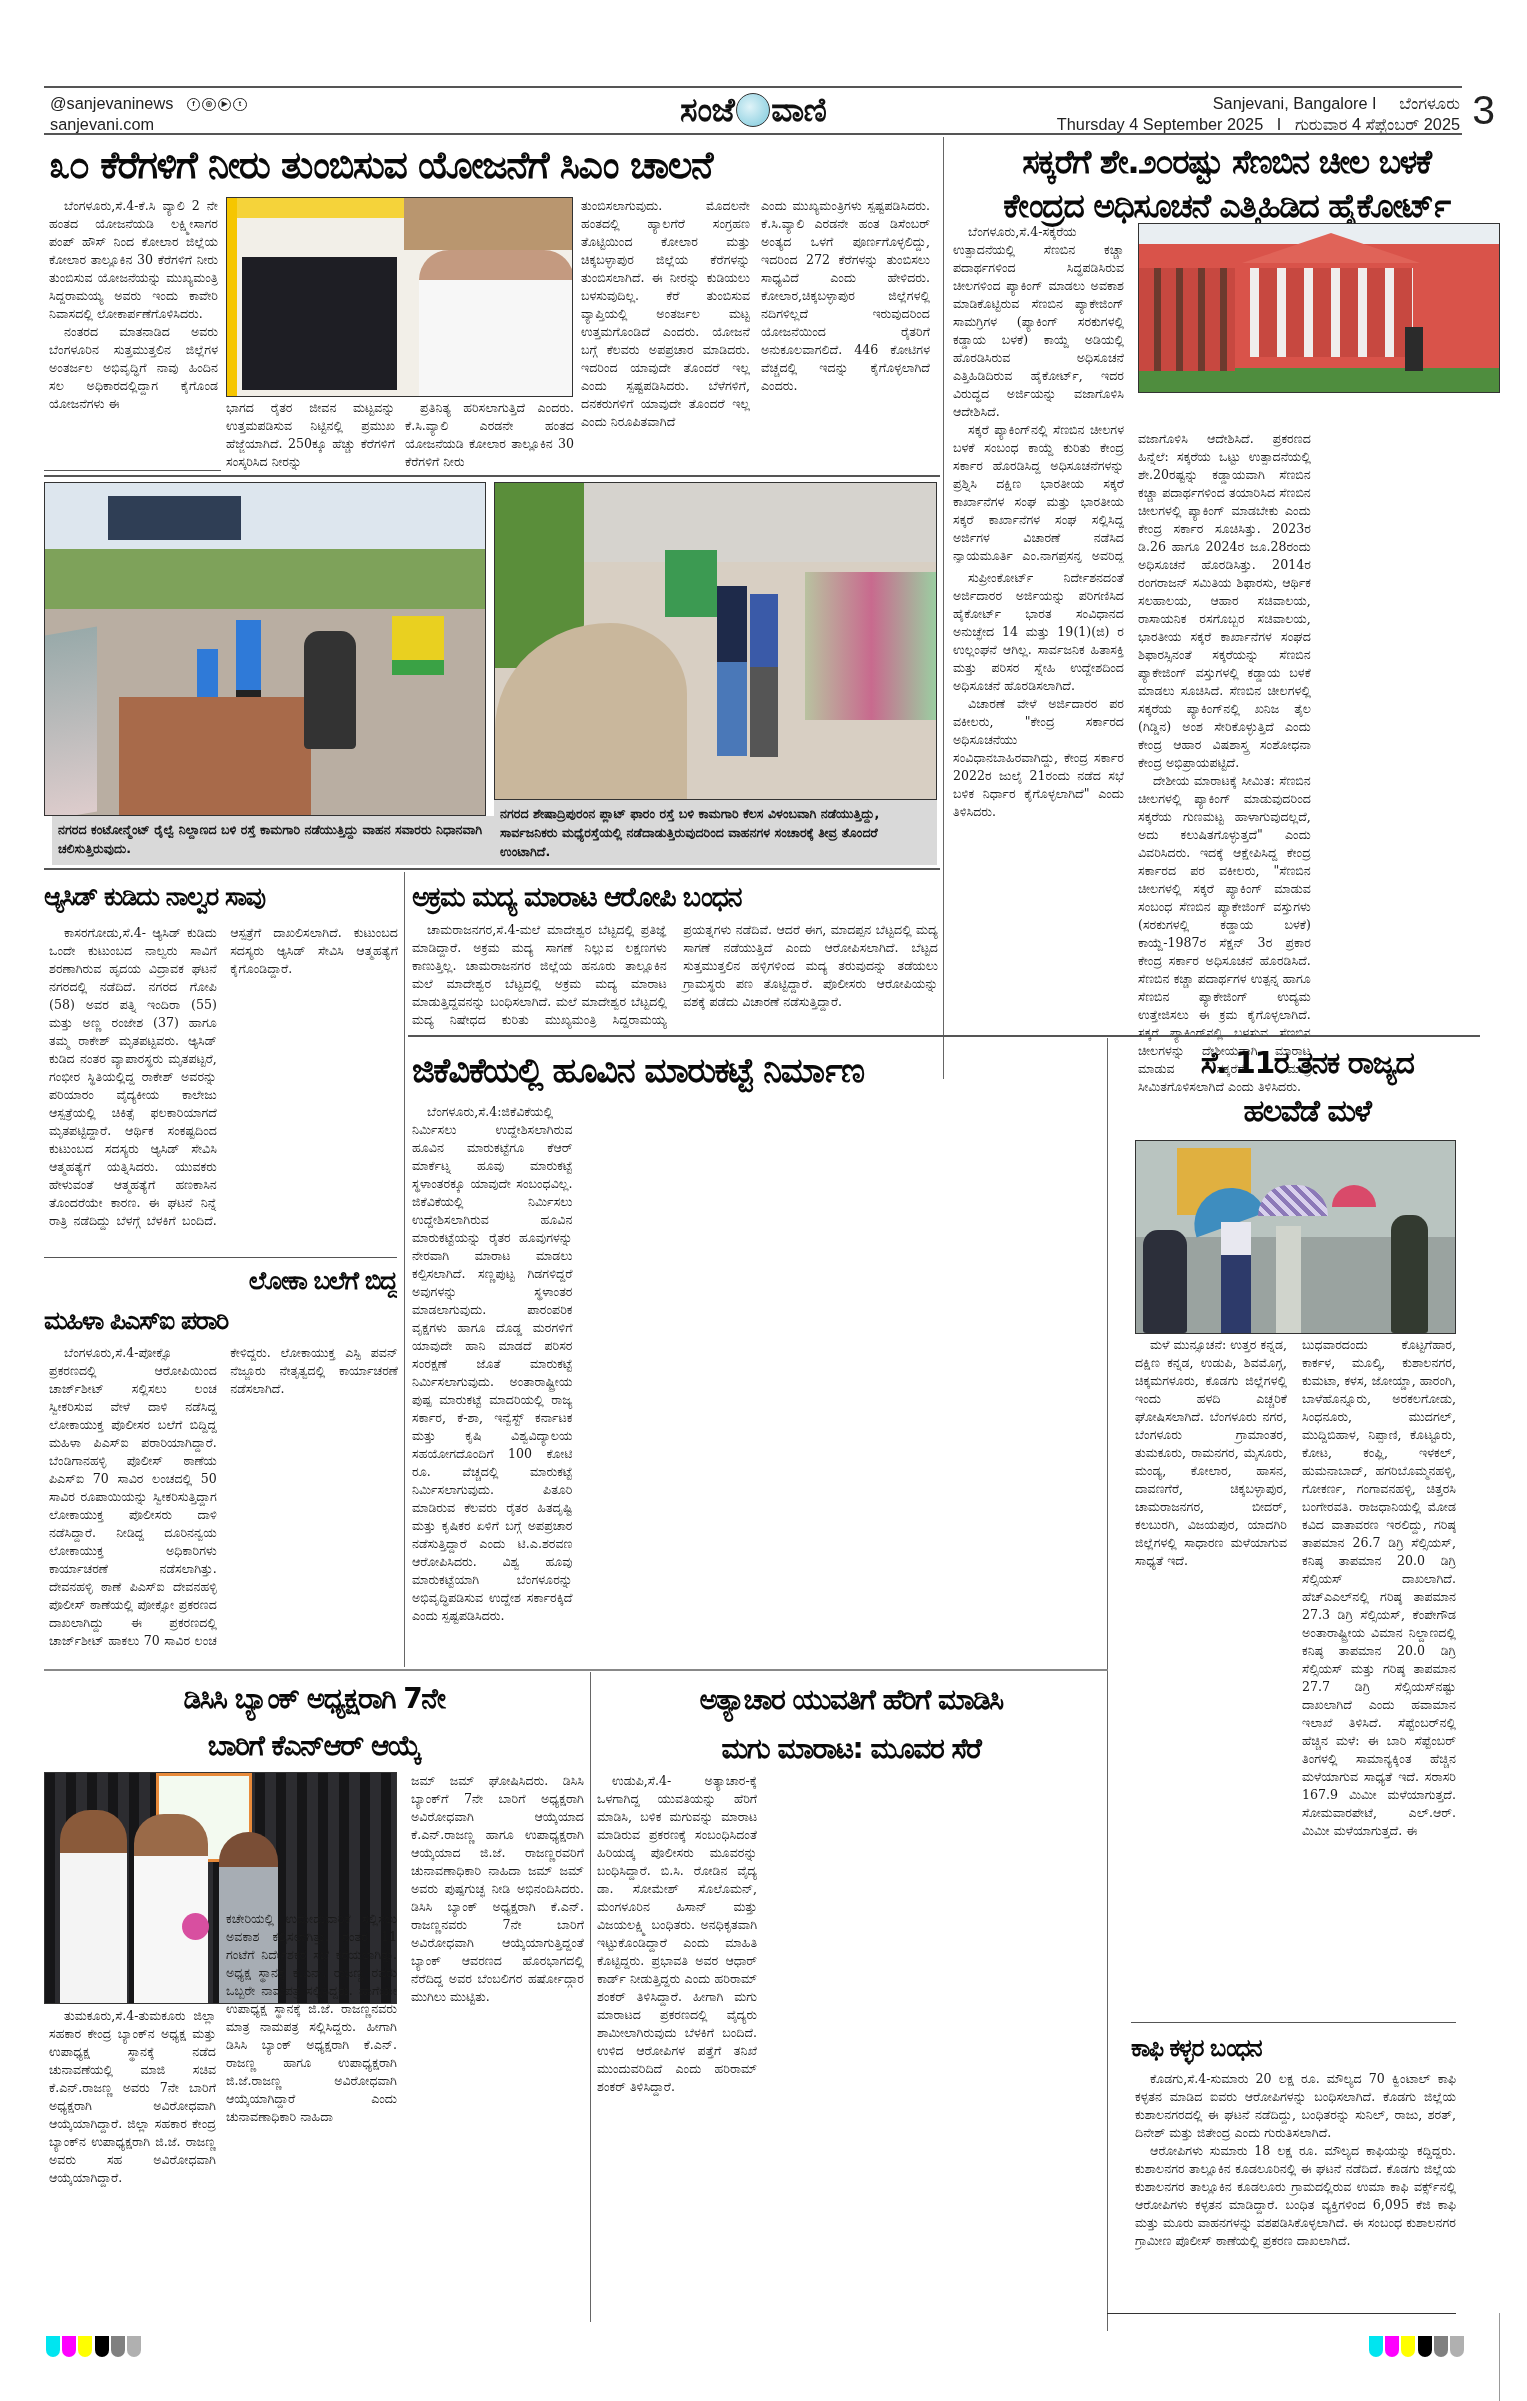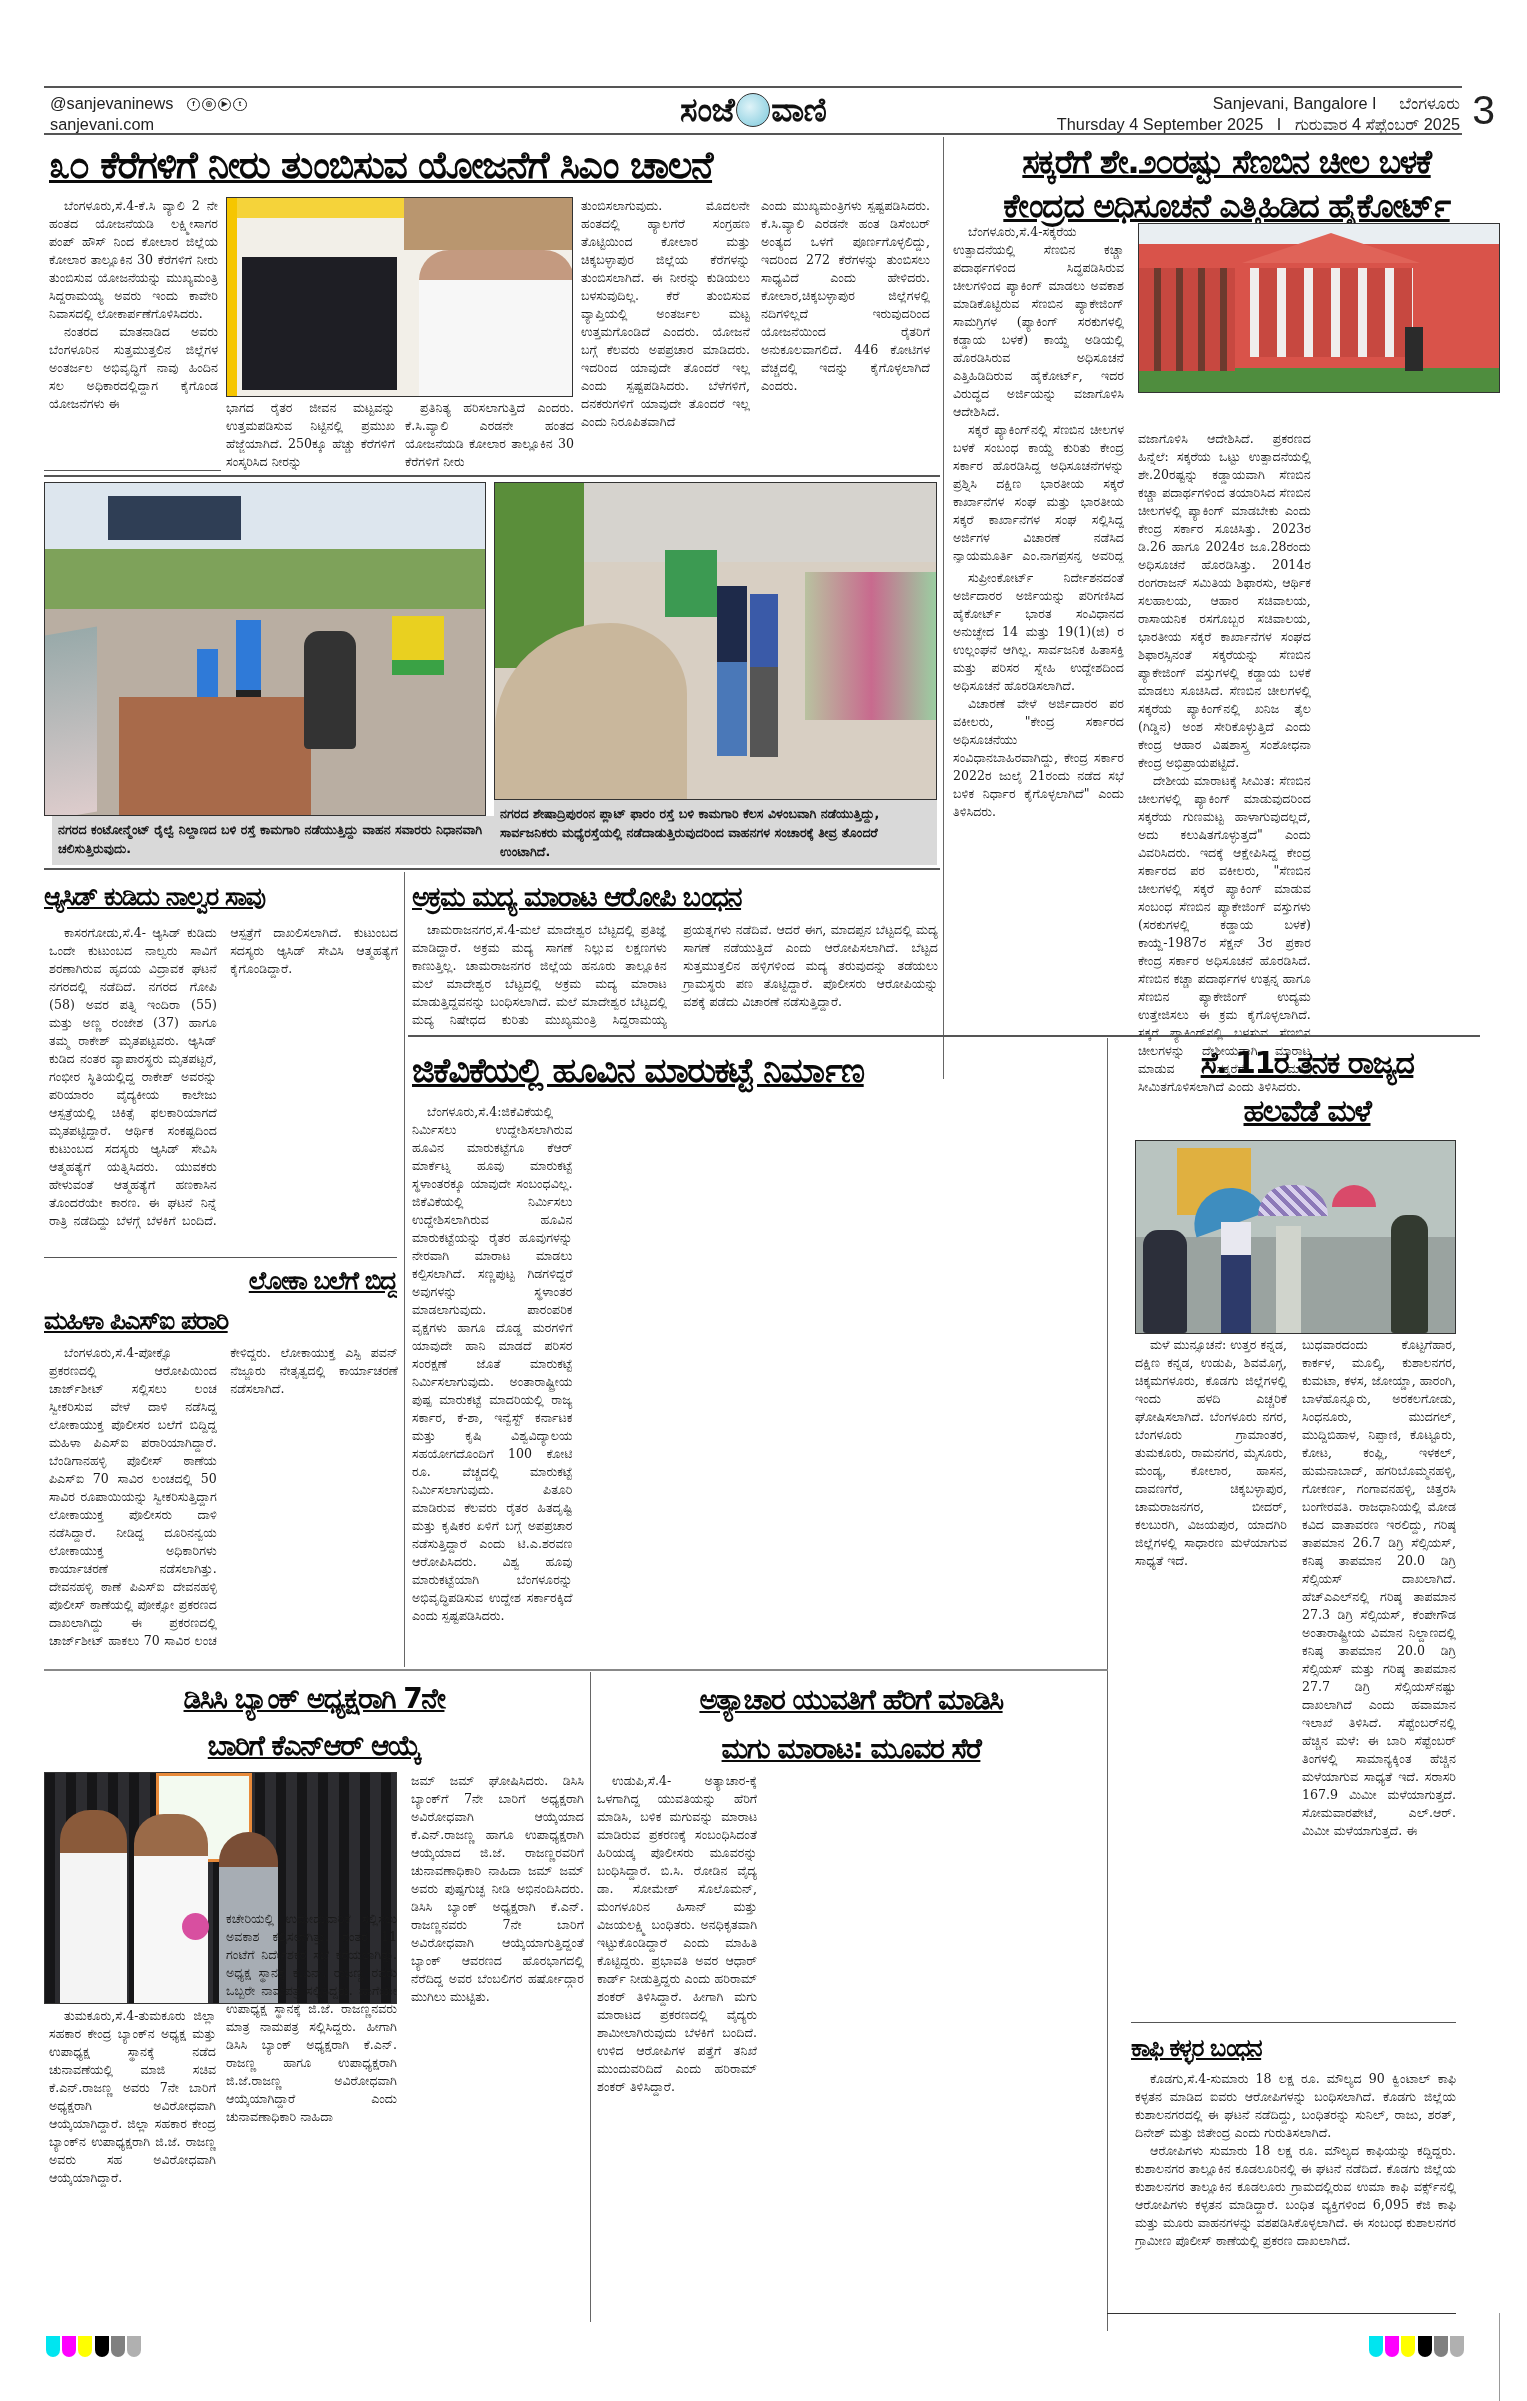--- a/index.html
+++ b/index.html
@@ -8,21 +8,21 @@
   .abs { position: absolute; }
   .rule { position: absolute; background: #555; }
   .vrule { position: absolute; background: #666; width: 1.5px; }
   .masthead-left { left: 50px; top: 93px; font-family: "Liberation Sans", sans-serif; font-size: 16.3px; line-height: 21.4px; color: #222; }
   .social-icons { display: inline-flex; gap: 2.2px; margin-left: 9px; vertical-align: middle; }
   .social-icons span { display: inline-block; width: 13.3px; height: 13.3px; border: 1.5px solid #222; border-radius: 50%; font-size: 7.4px; line-height: 10.3px; text-align: center; font-weight: bold; }
   .logo { left: 680px; top: 90px; font-family: "DejaVu Sans", sans-serif; font-weight: bold; font-size: 33px; color: #111; letter-spacing: -0.7px; display: flex; align-items: center; }
   .logo .orb { width: 34px; height: 34px; border-radius: 50%; background: radial-gradient(circle at 40% 40%, #dff3f8, #7cc9dc); border: 1.5px solid #333; margin: 0 1.5px; display: inline-block; }
   .masthead-right { right: 68px; top: 93px; font-family: "Liberation Sans", sans-serif; font-size: 16.3px; line-height: 21.4px; text-align: right; color: #222; }
   .page-num { right: 33px; top: 87px; font-family: "Liberation Sans", sans-serif; font-size: 41px; font-weight: 300; color: #222; }
-  .headline { position: absolute; font-family: "DejaVu Sans", sans-serif; font-weight: bold; color: #0a0a0a; letter-spacing: -1.5px; white-space: nowrap; overflow: hidden; text-decoration: underline; }
+  .headline { position: absolute; font-family: "DejaVu Sans", sans-serif; font-weight: bold; color: #0a0a0a; letter-spacing: -1.5px; white-space: nowrap; overflow: hidden; }
   .body-text { position: absolute; font-family: "DejaVu Serif", serif; font-size: 12.6px; line-height: 18px; text-align: justify; color: #1a1a1a; overflow: hidden; }
   .body-text p { text-indent: 1.2em; }
   .cols2 { column-count: 2; column-gap: 16.3px; }
   .cols3 { column-count: 3; column-gap: 16.3px; }
   .cols4 { column-count: 4; column-gap: 16.3px; }
   .photo { position: absolute; overflow: hidden; border: 0.7px solid #333; }
   .caption { position: absolute; background: #d9d9d9; font-family: "DejaVu Sans", sans-serif; font-weight: bold; font-size: 15px; line-height: 25px; padding: 4.4px 6px; color: #111; }
   .regmarks { position: absolute; display: flex; gap: 2.2px; }
   .regmarks span { width: 14px; height: 21px; border-radius: 0 0 7.4px 7.4px; display: inline-block; }
 </style>
@@ -203,21 +203,21 @@
 <div class="body-text" style="left:1135px; top:1336px; width:152px; height:650px;">
   <p>ಮಳೆ ಮುನ್ಸೂಚನೆ: ಉತ್ತರ ಕನ್ನಡ, ದಕ್ಷಿಣ ಕನ್ನಡ, ಉಡುಪಿ, ಶಿವಮೊಗ್ಗ, ಚಿಕ್ಕಮಗಳೂರು, ಕೊಡಗು ಜಿಲ್ಲೆಗಳಲ್ಲಿ ಇಂದು ಹಳದಿ ಎಚ್ಚರಿಕೆ ಘೋಷಿಸಲಾಗಿದೆ. ಬೆಂಗಳೂರು ನಗರ, ಬೆಂಗಳೂರು ಗ್ರಾಮಾಂತರ, ತುಮಕೂರು, ರಾಮನಗರ, ಮೈಸೂರು, ಮಂಡ್ಯ, ಕೋಲಾರ, ಹಾಸನ, ದಾವಣಗೆರೆ, ಚಿಕ್ಕಬಳ್ಳಾಪುರ, ಚಾಮರಾಜನಗರ, ಬೀದರ್, ಕಲಬುರಗಿ, ವಿಜಯಪುರ, ಯಾದಗಿರಿ ಜಿಲ್ಲೆಗಳಲ್ಲಿ ಸಾಧಾರಣ ಮಳೆಯಾಗುವ ಸಾಧ್ಯತೆ ಇದೆ.</p>
 </div>
 <div class="body-text" style="left:1302px; top:1336px; width:154px; height:650px;">
   <p style="text-indent:0">ಬುಧವಾರದಂದು ಕೊಟ್ಟಗೆಹಾರ, ಕಾರ್ಕಳ, ಮೂಲ್ಕಿ, ಕುಶಾಲನಗರ, ಕುಮಟಾ, ಕಳಸ, ಜೋಯ್ಡಾ, ಹಾರಂಗಿ, ಬಾಳೆಹೊನ್ನೂರು, ಅರಕಲಗೋಡು, ಸಿಂಧನೂರು, ಮುದಗಲ್, ಮುದ್ದಿಬಿಹಾಳ, ನಿಪ್ಪಾಣಿ, ಕೊಟ್ಟೂರು, ಕೋಟ, ಕಂಪ್ಲಿ, ಇಳಕಲ್, ಹುಮನಾಬಾದ್, ಹಗರಿಬೊಮ್ಮನಹಳ್ಳಿ, ಗೋಕರ್ಣ, ಗಂಗಾವನಹಳ್ಳಿ, ಚಿತ್ತರಸಿ ಬಂಗೇರವತಿ. ರಾಜಧಾನಿಯಲ್ಲಿ ಮೋಡ ಕವಿದ ವಾತಾವರಣ ಇರಲಿದ್ದು, ಗರಿಷ್ಠ ತಾಪಮಾನ 26.7 ಡಿಗ್ರಿ ಸೆಲ್ಸಿಯಸ್, ಕನಿಷ್ಠ ತಾಪಮಾನ 20.0 ಡಿಗ್ರಿ ಸೆಲ್ಸಿಯಸ್ ದಾಖಲಾಗಿದೆ. ಹೆಚ್‌ಎಎಲ್‌ನಲ್ಲಿ ಗರಿಷ್ಠ ತಾಪಮಾನ 27.3 ಡಿಗ್ರಿ ಸೆಲ್ಸಿಯಸ್, ಕೆಂಪೇಗೌಡ ಅಂತಾರಾಷ್ಟ್ರೀಯ ವಿಮಾನ ನಿಲ್ದಾಣದಲ್ಲಿ ಕನಿಷ್ಠ ತಾಪಮಾನ 20.0 ಡಿಗ್ರಿ ಸೆಲ್ಸಿಯಸ್ ಮತ್ತು ಗರಿಷ್ಠ ತಾಪಮಾನ 27.7 ಡಿಗ್ರಿ ಸೆಲ್ಸಿಯಸ್‌ನಷ್ಟು ದಾಖಲಾಗಿದೆ ಎಂದು ಹವಾಮಾನ ಇಲಾಖೆ ತಿಳಿಸಿದೆ. ಸೆಪ್ಟೆಂಬರ್‌ನಲ್ಲಿ ಹೆಚ್ಚಿನ ಮಳೆ: ಈ ಬಾರಿ ಸೆಪ್ಟೆಂಬರ್ ತಿಂಗಳಲ್ಲಿ ಸಾಮಾನ್ಯಕ್ಕಿಂತ ಹೆಚ್ಚಿನ ಮಳೆಯಾಗುವ ಸಾಧ್ಯತೆ ಇದೆ. ಸರಾಸರಿ 167.9 ಮಿಮೀ ಮಳೆಯಾಗುತ್ತದೆ. ಸೋಮವಾರಪೇಟೆ, ಎಲ್.ಆರ್. ಮಿಮೀ ಮಳೆಯಾಗುತ್ತದೆ. ಈ</p>
 </div>
 <div class="rule" style="left:1131px; top:2022px; width:325px; height:0.7px;"></div>
 
 <div class="headline" style="left:1131px; top:2028px; width:325px; height:40px; font-size:24px; line-height:40px;">ಕಾಫಿ ಕಳ್ಳರ ಬಂಧನ</div>
 <div class="body-text" style="left:1135px; top:2070px; width:321px; height:239px;">
-  <p>ಕೊಡಗು,ಸೆ.4-ಸುಮಾರು 18 ಲಕ್ಷ ರೂ. ಮೌಲ್ಯದ 90 ಕ್ವಿಂಟಾಲ್ ಕಾಫಿ ಕಳ್ಳತನ ಮಾಡಿದ ಐವರು ಆರೋಪಿಗಳನ್ನು ಬಂಧಿಸಲಾಗಿದೆ. ಕೊಡಗು ಜಿಲ್ಲೆಯ ಕುಶಾಲನಗರದಲ್ಲಿ ಈ ಘಟನೆ ನಡೆದಿದ್ದು, ಬಂಧಿತರನ್ನು ಸುನಿಲ್, ರಾಜು, ಶರತ್, ದಿನೇಶ್ ಮತ್ತು ಜಿತೇಂದ್ರ ಎಂದು ಗುರುತಿಸಲಾಗಿದೆ.</p>
+  <p>ಕೊಡಗು,ಸೆ.4-ಸುಮಾರು 20 ಲಕ್ಷ ರೂ. ಮೌಲ್ಯದ 70 ಕ್ವಿಂಟಾಲ್ ಕಾಫಿ ಕಳ್ಳತನ ಮಾಡಿದ ಐವರು ಆರೋಪಿಗಳನ್ನು ಬಂಧಿಸಲಾಗಿದೆ. ಕೊಡಗು ಜಿಲ್ಲೆಯ ಕುಶಾಲನಗರದಲ್ಲಿ ಈ ಘಟನೆ ನಡೆದಿದ್ದು, ಬಂಧಿತರನ್ನು ಸುನಿಲ್, ರಾಜು, ಶರತ್, ದಿನೇಶ್ ಮತ್ತು ಜಿತೇಂದ್ರ ಎಂದು ಗುರುತಿಸಲಾಗಿದೆ.</p>
   <p>ಆರೋಪಿಗಳು ಸುಮಾರು 18 ಲಕ್ಷ ರೂ. ಮೌಲ್ಯದ ಕಾಫಿಯನ್ನು ಕದ್ದಿದ್ದರು. ಕುಶಾಲನಗರ ತಾಲ್ಲೂಕಿನ ಕೂಡಲೂರಿನಲ್ಲಿ ಈ ಘಟನೆ ನಡೆದಿದೆ. ಕೊಡಗು ಜಿಲ್ಲೆಯ ಕುಶಾಲನಗರ ತಾಲ್ಲೂಕಿನ ಕೂಡಲೂರು ಗ್ರಾಮದಲ್ಲಿರುವ ಉಮಾ ಕಾಫಿ ವರ್ಕ್ಸ್‌ನಲ್ಲಿ ಆರೋಪಿಗಳು ಕಳ್ಳತನ ಮಾಡಿದ್ದಾರೆ. ಬಂಧಿತ ವ್ಯಕ್ತಿಗಳಿಂದ 6,095 ಕೆಜಿ ಕಾಫಿ ಮತ್ತು ಮೂರು ವಾಹನಗಳನ್ನು ವಶಪಡಿಸಿಕೊಳ್ಳಲಾಗಿದೆ. ಈ ಸಂಬಂಧ ಕುಶಾಲನಗರ ಗ್ರಾಮೀಣ ಪೊಲೀಸ್ ಠಾಣೆಯಲ್ಲಿ ಪ್ರಕರಣ ದಾಖಲಾಗಿದೆ.</p>
 </div>
 
 <div class="rule" style="left:44px; top:1669px; width:1064px; height:2.2px; background:#888;"></div>
 
 <div class="headline" style="left:44px; top:1675px; width:540px; height:47px; font-size:28px; line-height:47px; text-align:center;">ಡಿಸಿಸಿ ಬ್ಯಾಂಕ್ ಅಧ್ಯಕ್ಷರಾಗಿ 7ನೇ</div>
 <div class="headline" style="left:44px; top:1722px; width:540px; height:47px; font-size:28px; line-height:47px; text-align:center;">ಬಾರಿಗೆ ಕೆಎನ್‌ಆರ್ ಆಯ್ಕೆ</div>
 
 <div class="photo" style="left:44px; top:1772px; width:353px; height:232px; background: repeating-linear-gradient(90deg,#161618 0 10.3px,#2c2c30 10.3px 21px);">
   <div style="position:absolute; left:111px; top:0; width:96px; height:89px; background:#f3faf0; border:3px solid #e88a3a;"></div>

